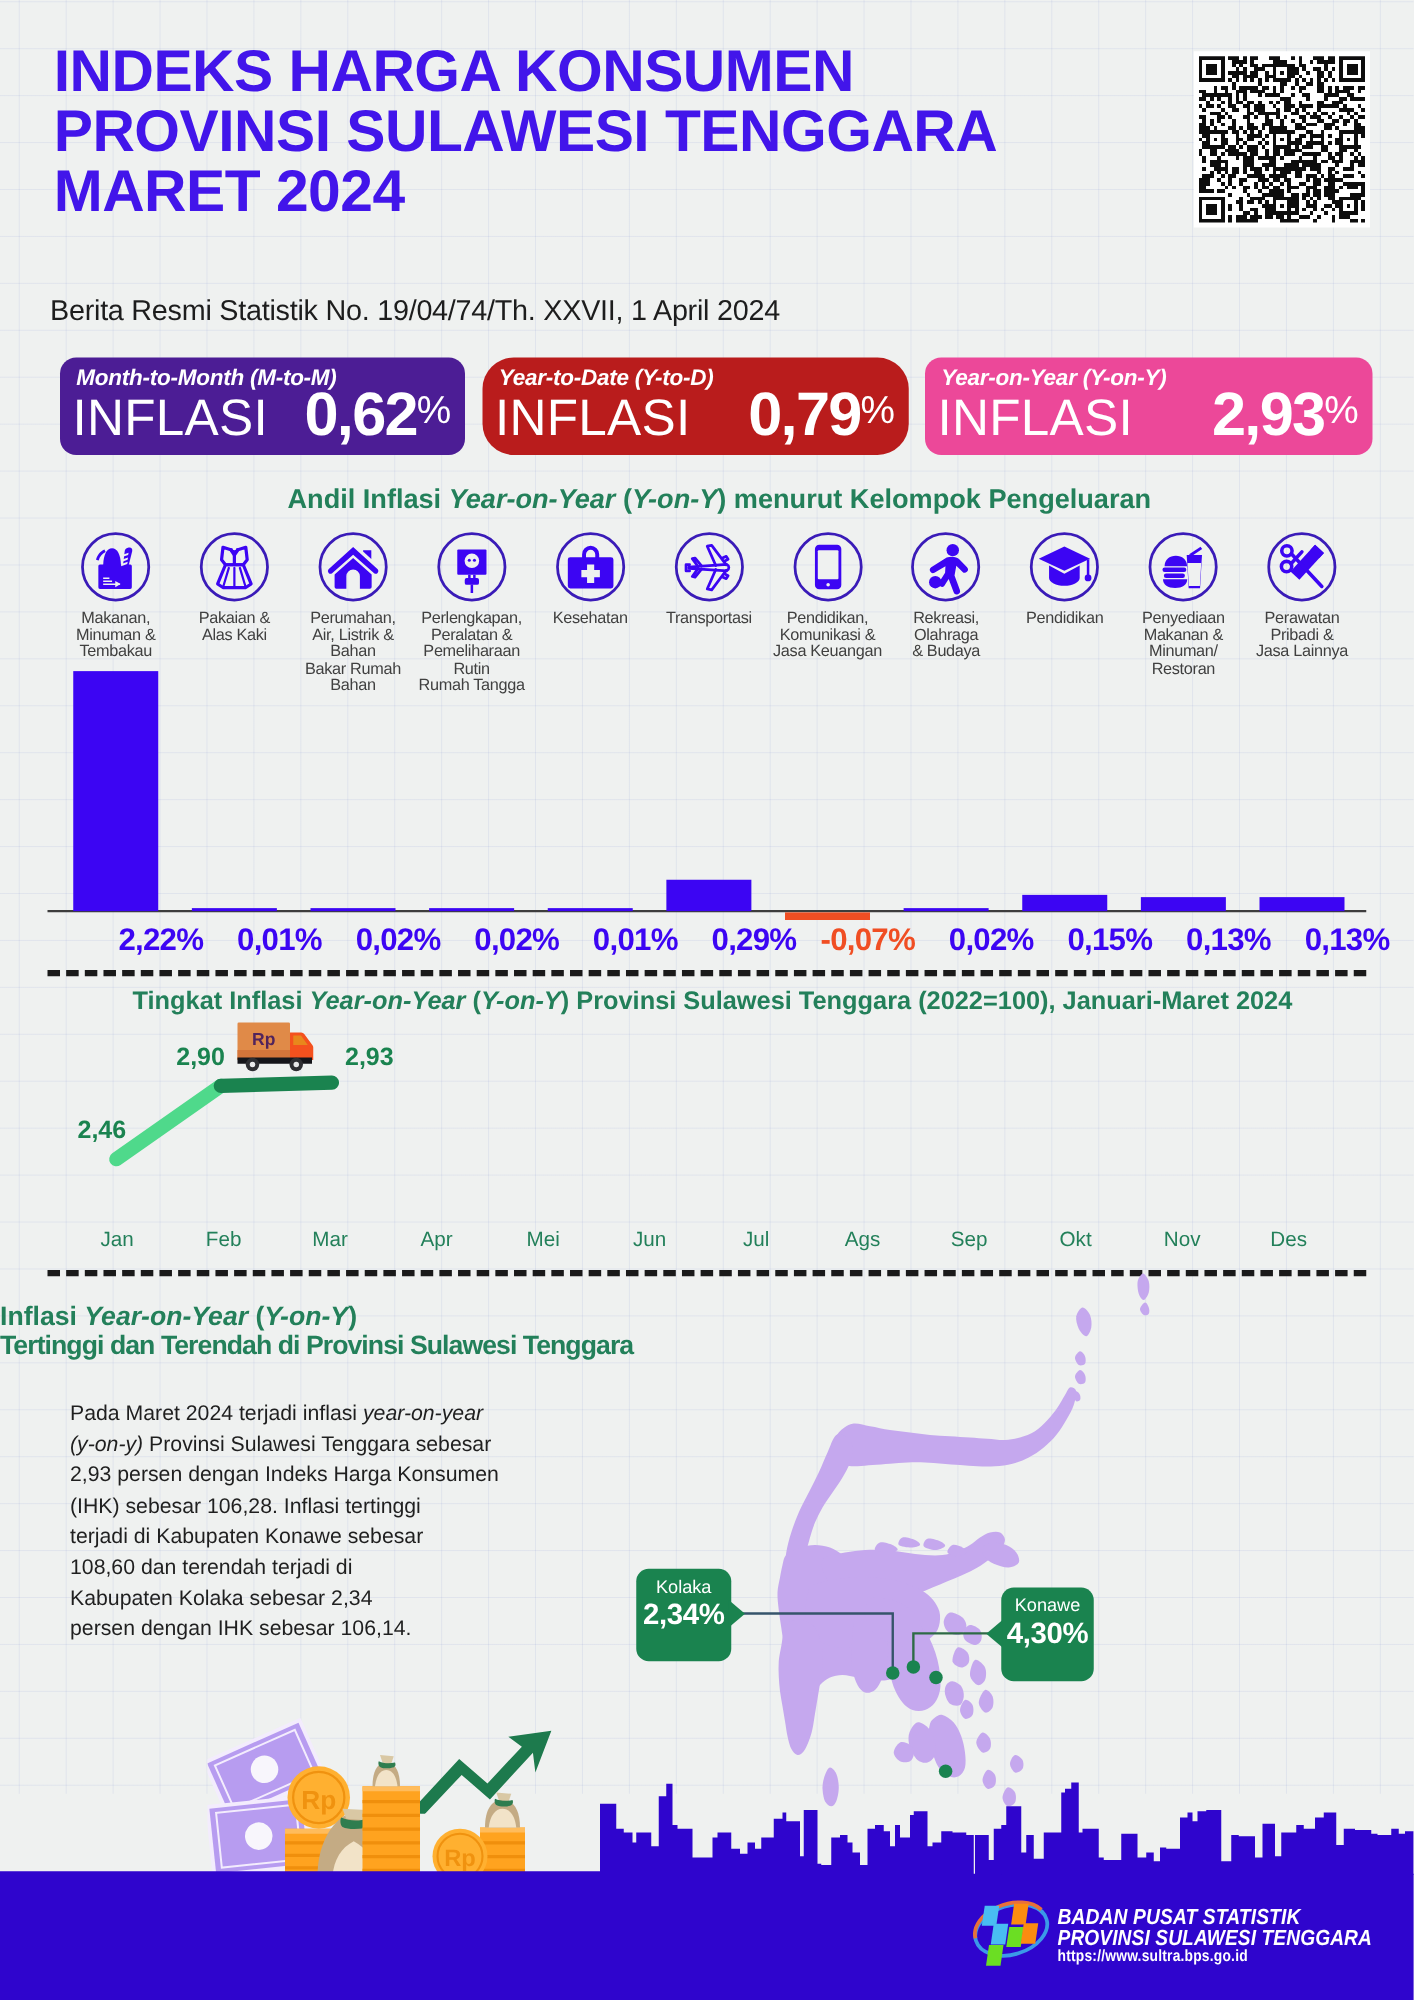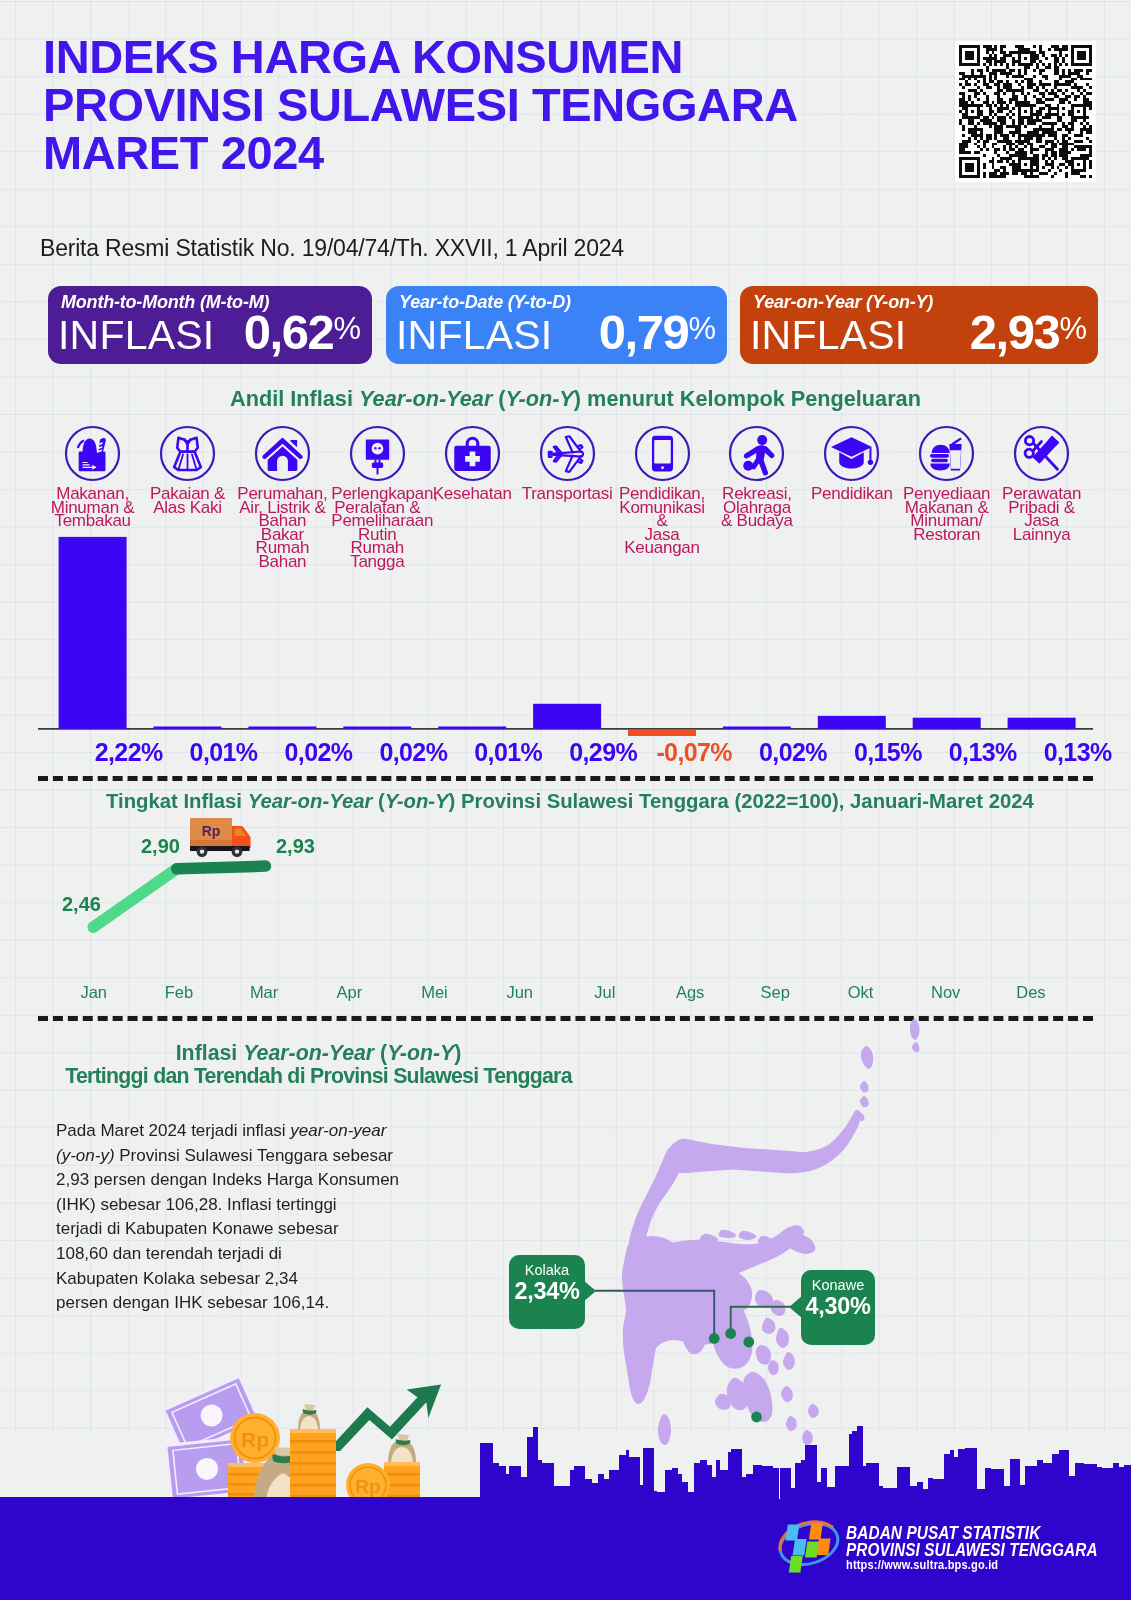--- a/index.html
+++ b/index.html
@@ -42,39 +42,39 @@
   .card .cunit{font-size:31px;font-weight:500;position:relative;top:-10px;}
 
   
   .sect-title{position:absolute;font-size:21.7px;font-weight:bold;color:#23805a;white-space:nowrap;}
   .sect-title i{font-style:italic;}
 
   
   .icon-col{position:absolute;top:425px;width:92px;margin-left:-46px;text-align:center;}
   .icon-col svg{display:block;margin:0 auto;}
   .icon-lab{
-    margin-top:5px;font-size:17px;line-height:13.6px;color:#be185d;
+    margin-top:5px;font-size:13px;line-height:13.6px;color:#404040;
     font-weight:500;letter-spacing:-0.25px;
   }
 
   
   #bars{position:absolute;left:0;top:0;width:1131px;height:1600px;pointer-events:none;}
   .vlab{position:absolute;width:140px;margin-left:-70px;text-align:right;
         font-size:25px;font-weight:bold;color:#3c05f3;letter-spacing:-0.6px;}
   .vlab.neg{color:#f04e23;}
 
   .dash{position:absolute;left:38px;right:38px;height:0;border-top:5px dashed #1a1a1a;}
 
   
   .mlab{position:absolute;width:60px;margin-left:-30px;text-align:center;
         font-size:16.5px;color:#23805a;font-weight:400;}
   .plab{position:absolute;font-size:20px;font-weight:bold;color:#1a834f;}
 
   
-  #s3title{position:absolute;left:0;top:1042px;width:637px;text-align:center;
+  #s3title{position:absolute;left:0;top:1042px;width:637px;text-align:left;
            font-size:21.3px;font-weight:bold;color:#23805a;line-height:23.3px;}
   #s3title i{font-style:italic;}
   #body{position:absolute;left:56px;top:1119px;font-size:17px;line-height:24.6px;color:#1f1f1f;}
   #body i{font-style:italic;}
   .mk{position:absolute;background:#1a834f;border-radius:10px;color:#fff;text-align:center;}
   .mk .mkn{font-size:14.5px;padding-top:8px;line-height:15px;}
   .mk .mkv{font-size:23.5px;font-weight:bold;line-height:26px;letter-spacing:-0.3px;}
 
   
   #footband{position:absolute;left:0;top:1499px;width:1131px;height:101px;background:#2f05cd;}
@@ -101,29 +101,29 @@
 </div>
 
 <div class="card" style="left:48px;top:286px;width:324px;background:#4c1d95;">
   <div class="clabel">Month-to-Month (M-to-M)</div>
   <div class="crow">
     <span class="cword">INFLASI</span>
     <span class="cval">0,62</span>
     <span class="cunit">%</span>
   </div>
 </div>
-<div class="card" style="left:386px;top:286px;width:341px;background:#3b82f6;">
+<div class="card" style="left:386px;top:286px;width:341px;background:#b91c1c;border-radius:25px;">
   <div class="clabel">Year-to-Date (Y-to-D)</div>
   <div class="crow">
     <span class="cword">INFLASI</span>
     <span class="cval">0,79</span>
     <span class="cunit">%</span>
   </div>
 </div>
-<div class="card" style="left:740px;top:286px;width:358px;background:#c2410c;">
+<div class="card" style="left:740px;top:286px;width:358px;background:#ec4899;">
   <div class="clabel">Year-on-Year (Y-on-Y)</div>
   <div class="crow">
     <span class="cword">INFLASI</span>
     <span class="cval">2,93</span>
     <span class="cunit">%</span>
   </div>
 </div>
 
 <div class="icon-col" style="left:92.6px;">
 <svg width="57" height="57" viewBox="0 0 40 40">

